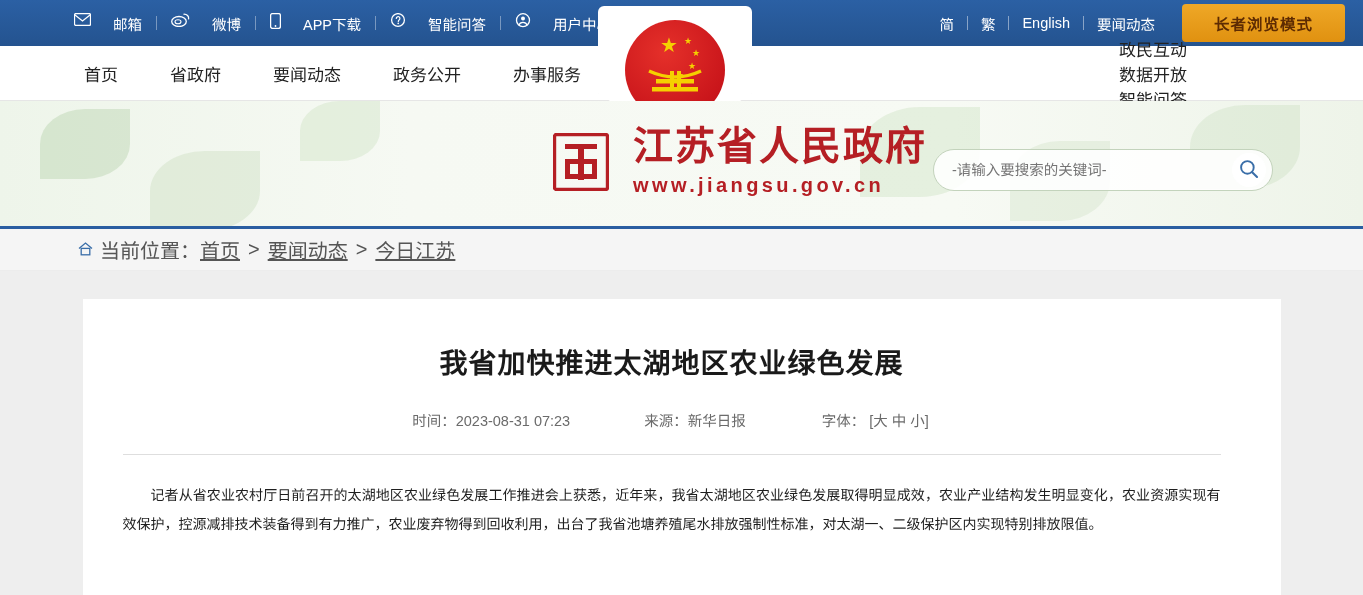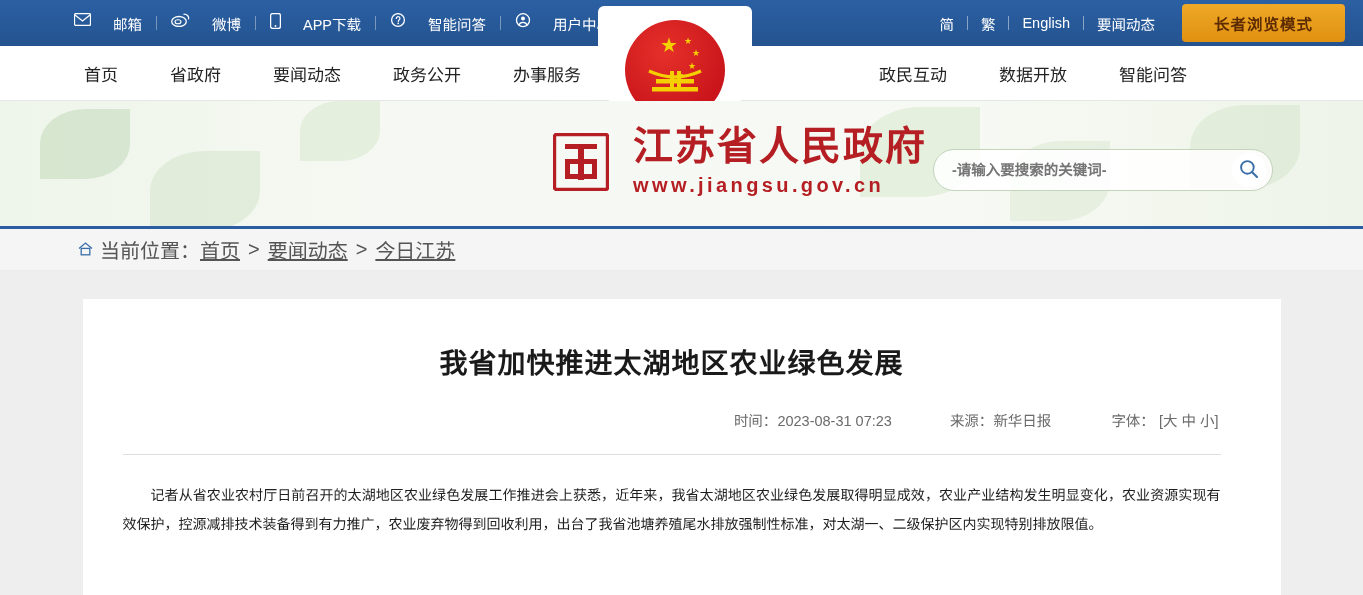--- a/index.html
+++ b/index.html
@@ -69,21 +69,21 @@
     align-items: center;
     font-size: 17px;
     color: #1e1e1e;
     position: relative;
     border-bottom: 1px solid #e6e6e6;
   }
   .nav-group { display: flex; align-items: center; }
   .nav-left { margin-left: 58px; }
   .nav-item { padding: 0 26px; white-space: nowrap; color: #222; }
   .nav-spacer { flex: 1; }
-  .nav-right { margin-right: 150px; }
+  .nav-right { margin-right: 150px; flex-direction: column; }
 
   
   .emblem-wrap {
     position: absolute;
     left: 598px;
     top: -40px;
     width: 154px;
     height: 150px;
     pointer-events: none;
   }
@@ -174,21 +174,20 @@
     padding: 0 6px 0 18px;
   }
   .search-input {
     flex: 1;
     border: none;
     outline: none;
     background: transparent;
     font-size: 14.5px;
     color: #7a7a7a;
     font-family: "Liberation Sans", sans-serif;
-    font-weight: bold;
   }
   .search-btn {
     width: 34px; height: 34px;
     border-radius: 50%;
     background: #ffffff;
     border: none;
     display: flex; align-items: center; justify-content: center;
     cursor: pointer;
   }
 
@@ -225,23 +224,23 @@
     text-align: center;
     font-size: 28px;
     font-weight: bold;
     color: #1a1a1a;
     letter-spacing: 1px;
     font-family: "Liberation Sans", "DejaVu Sans", sans-serif;
   }
   .article-meta {
     margin-top: 28px;
     display: flex;
-    justify-content: flex-end;
-    align-items: center;
-    gap: 58px;
+    justify-content: center;
+    align-items: center;
+    gap: 74px;
     font-size: 14.5px;
     color: #6b6b6b;
   }
   .font-sizer span { margin: 0 2px; }
   .meta-divider {
     margin: 24px 0 0 0;
     border: none;
     border-top: 1px solid #dedede;
   }
   .article-text {

